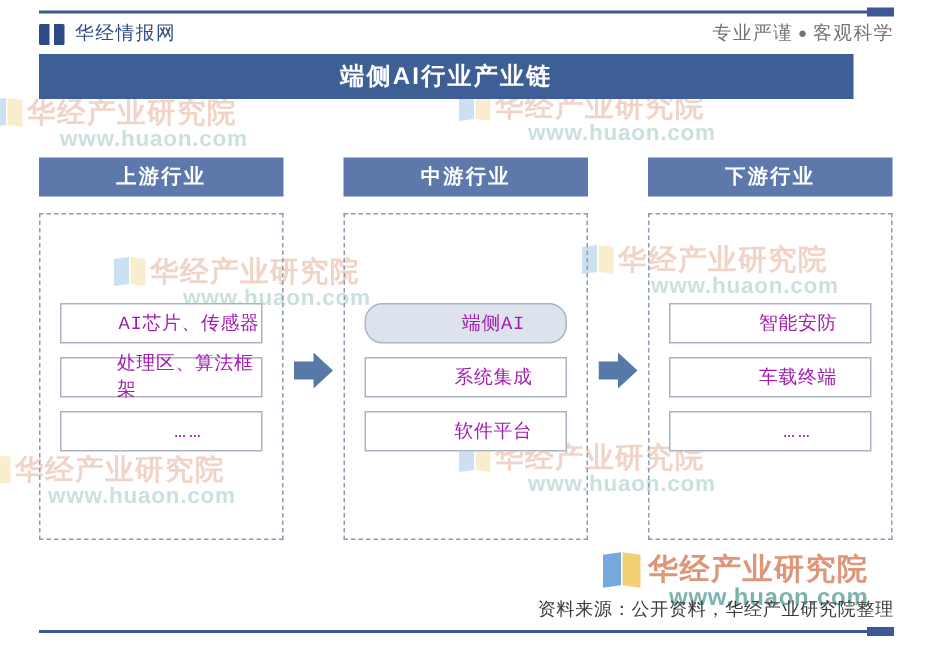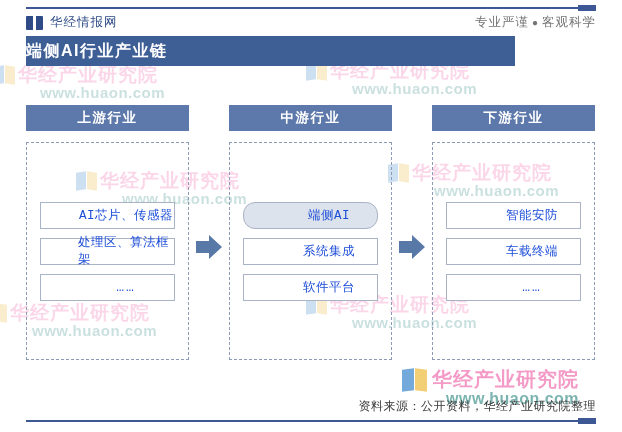--- a/index.html
+++ b/index.html
@@ -29,21 +29,21 @@
     position: absolute;
     inset: 0;
     z-index: 0;
     pointer-events: none;
     overflow: hidden;
   }
   .wm {
     position: absolute;
     white-space: nowrap;
     font-weight: bold;
-    color: #ec4899;
+    color: #c2410c;
     opacity: 0.22;
     letter-spacing: 1px;
   }
   .wm-name { font-size: 19px; }
   .wm-url  { font-size: 15px; color: #0f766e; letter-spacing: 0.5px; }
   .wm-block { position: absolute; }
   .wm-logo {
     position: absolute;
     width: 22px;
     height: 20px;
@@ -123,25 +123,26 @@
     display: inline-block;
     margin: 0 3px;
     font-size: 10px;
     vertical-align: middle;
   }
 
   
   .title-bar {
     position: absolute;
     left: 26px; top: 36px;
-    width: 489px; height: 30px;
+    width: 543px; height: 30px;
     background: #3e5e96;
     z-index: 4;
     display: flex;
     align-items: center;
+    justify-content: center;
   }
   .title-text {
     color: #ffffff;
     font-size: 16px;
     font-weight: bold;
     letter-spacing: 1.5px;
   }
 
   
   .columns {
@@ -186,21 +187,21 @@
   .item-box {
     width: 100%;
     height: 27px;
     box-sizing: border-box;
     border: 1.2px solid #a9b3c6;
     background: #ffffff;
     display: flex;
     align-items: center;
     justify-content: center;
     font-size: 12.5px;
-    color: #1d4ed8;
+    color: #a21caf;
     letter-spacing: 0.5px;
     padding-left: 37px;
   }
   .item-box.highlight {
     background: #dde3ec;
     border-color: #a9b3c6;
     border-radius: 12px;
   }
   .item-box.ellipsis {
     letter-spacing: 2px;

